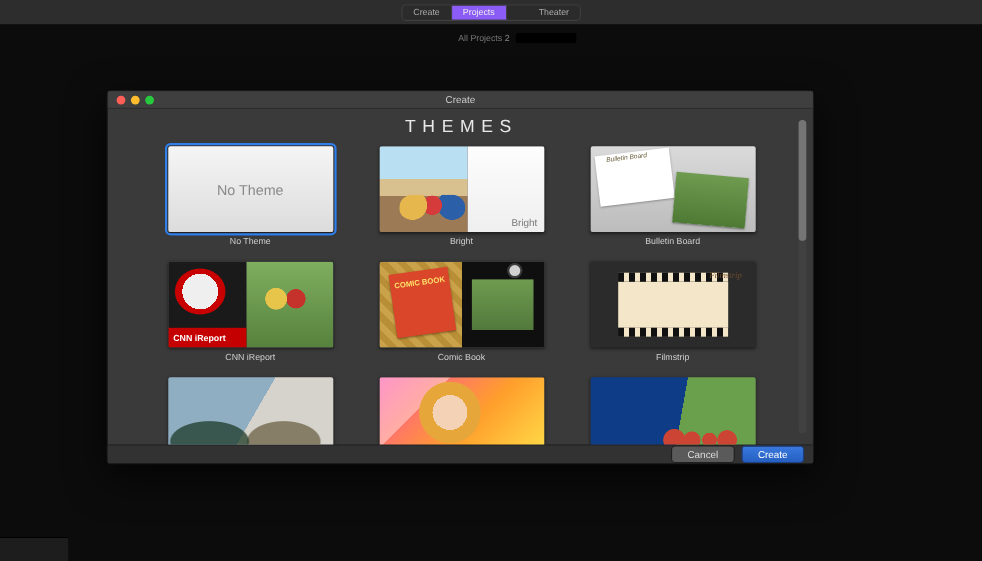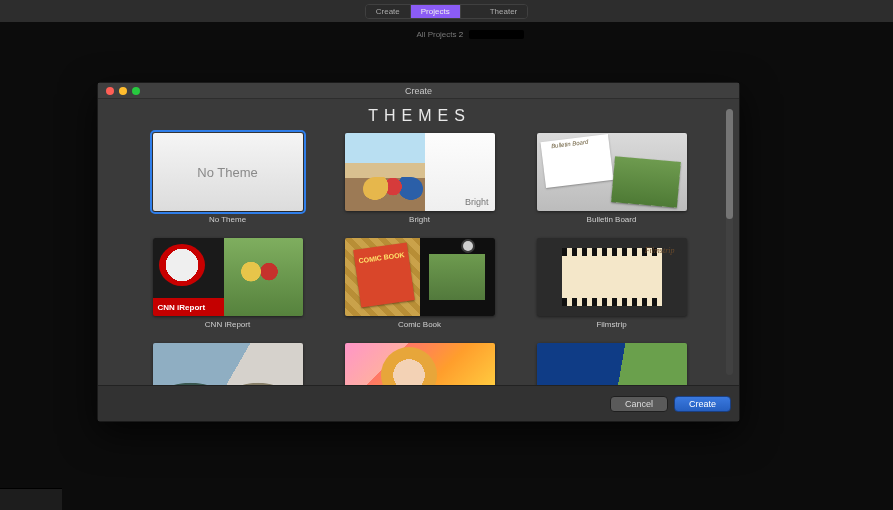--- a/index.html
+++ b/index.html
@@ -237,21 +237,21 @@
     position:absolute; right:6px; top:10px; bottom:10px; width:7px;
     background: rgba(255,255,255,.04); border-radius:4px;
   }
   .scroll-thumb{
     position:absolute; left:0; right:0; top:0; height:110px;
     background: rgba(255,255,255,.28); border-radius:4px;
   }
 
   
   .sheet-footer{
-    height:36px; background:#323232; border-top:1px solid #222;
+    height:17px; background:#323232; border-top:1px solid #222;
     display:flex; align-items:center; justify-content:flex-end;
     gap:6px; padding-right:8px;
   }
   .btn{
     font-size:9px; padding:2px 14px; border-radius:4px;
     border:1px solid #1f1f1f; cursor:default;
   }
   .btn.cancel{ background:#5a5a5a; color:#ddd; }
   .btn.create{
     background: linear-gradient(#3a79df,#255fc0);

